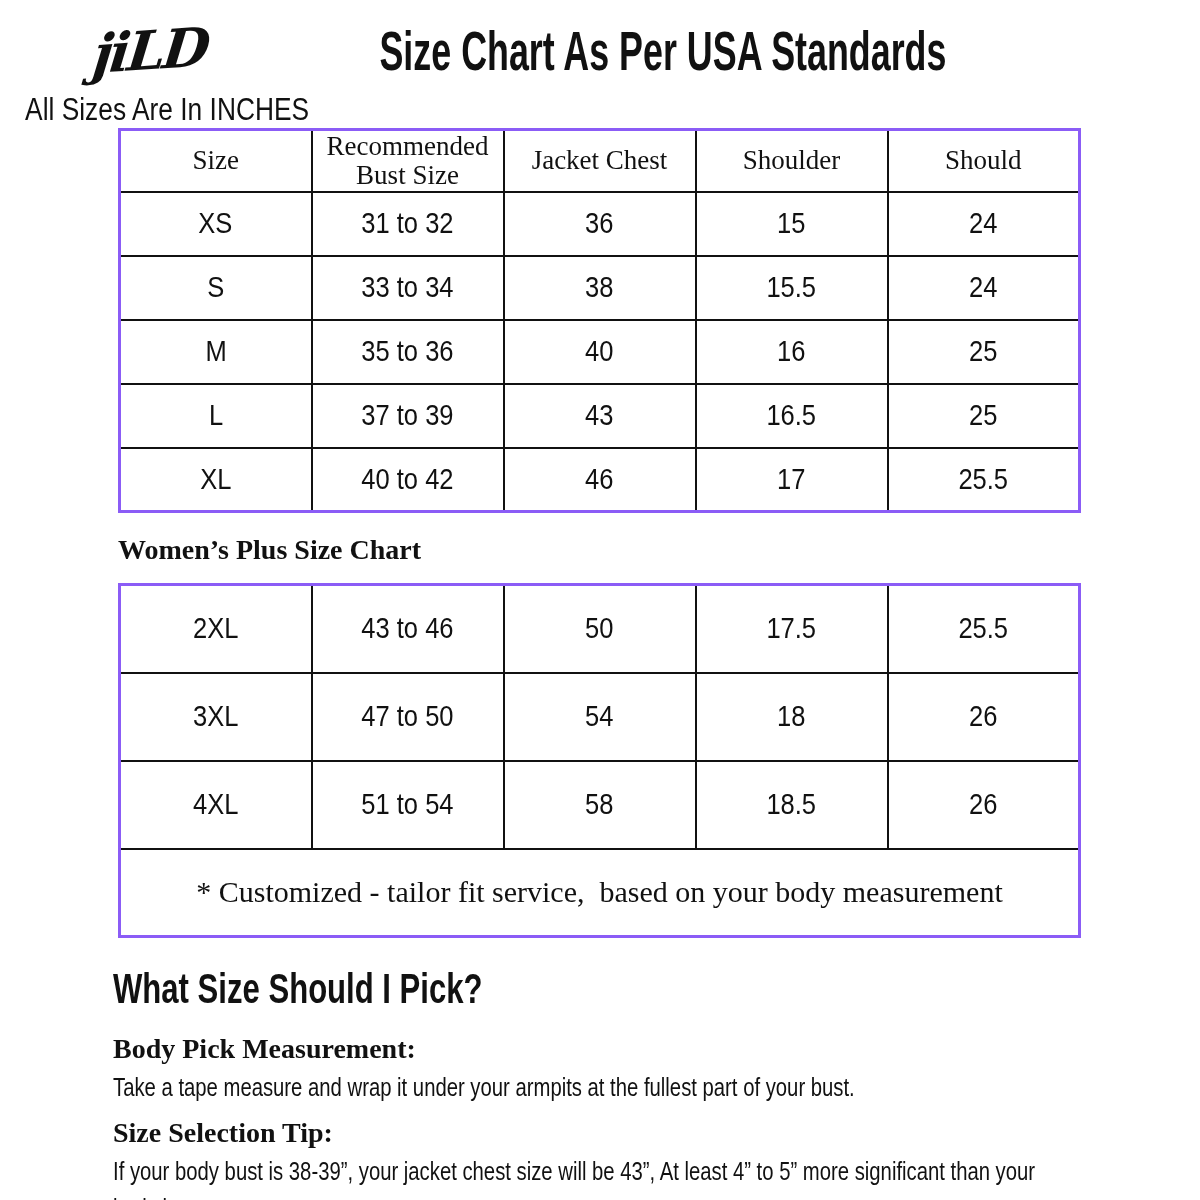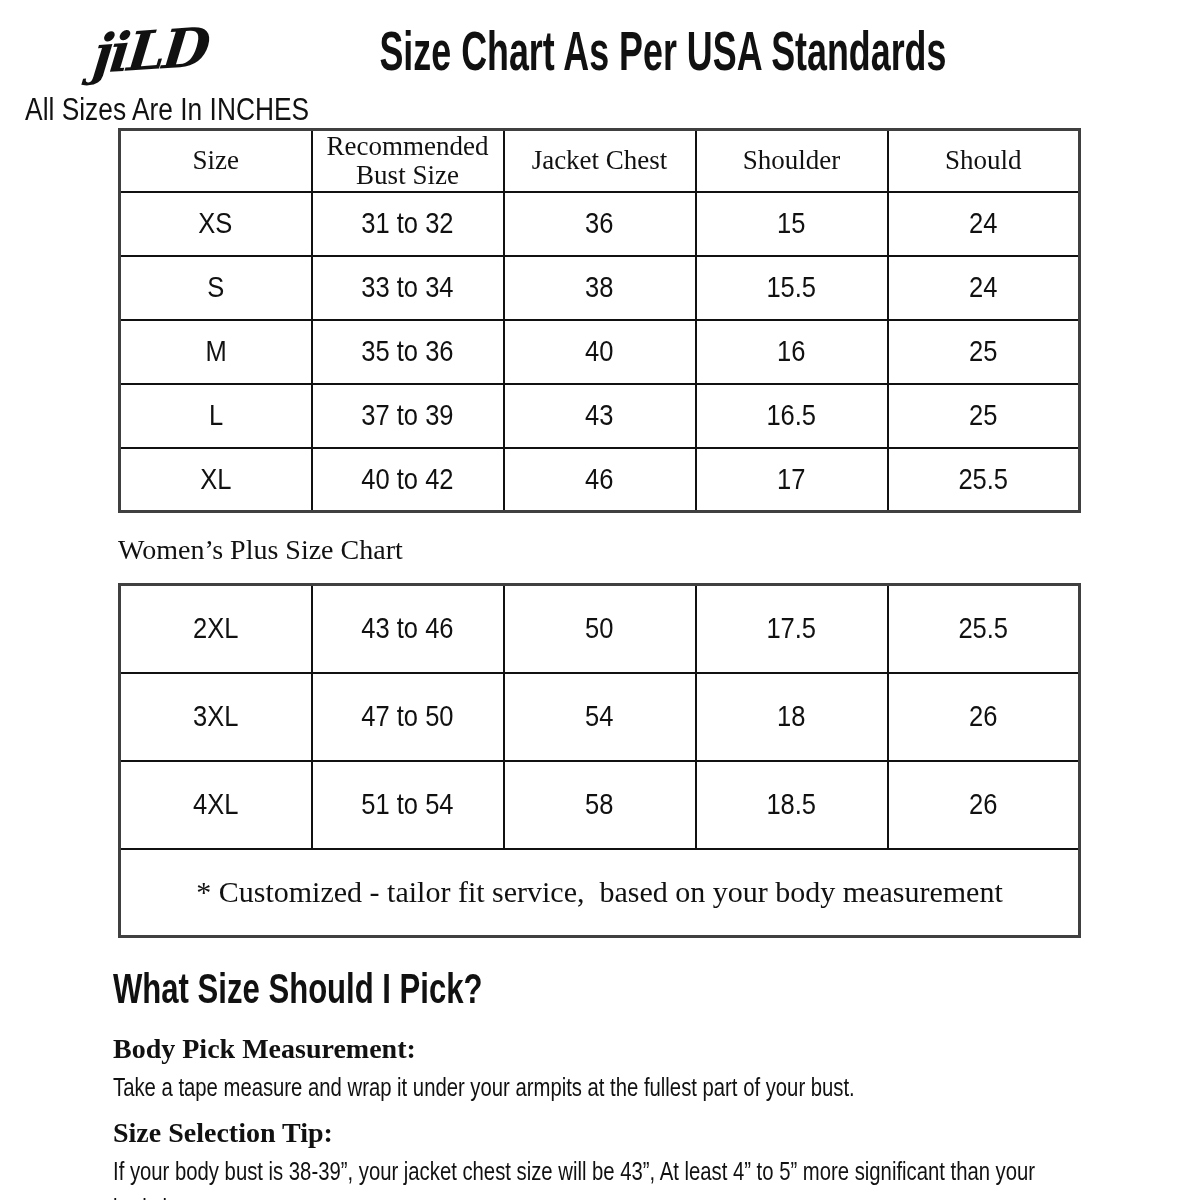--- a/index.html
+++ b/index.html
@@ -53,21 +53,21 @@
     transform: scaleX(0.85);
     transform-origin: center;
     white-space: nowrap;
   }
   
   table.size-table {
     border-collapse: collapse;
     table-layout: fixed;
     width: 963px;
     margin-left: 118px;
-    border: 3px solid #404040;
+    border: 3px solid #8b5cf6;
   }
   table.size-table th, table.size-table td {
     border: 2px solid #111111;
     text-align: center;
     vertical-align: middle;
     padding: 0;
     overflow: hidden;
   }
   table.size-table col { width: 20%; }
   #main-table thead tr { height: 62px; }
@@ -96,21 +96,21 @@
     font-family: "Liberation Serif", serif;
     font-size: 30px;
     transform: none;
     white-space: pre-wrap;
     display: inline-block;
   }
   
   .plus-heading {
     margin: 21px 0 18px 118px;
     font-family: "Liberation Serif", serif;
-    font-weight: normal;
+    font-weight: bold;
     font-size: 28px;
     height: 31px;
   }
   .guide { margin-left: 113px; margin-top: 27px; }
   .guide-title {
     font-family: "Liberation Sans", sans-serif;
     font-weight: bold;
     font-size: 42px;
     display: inline-block;
     transform: scaleX(0.74);

